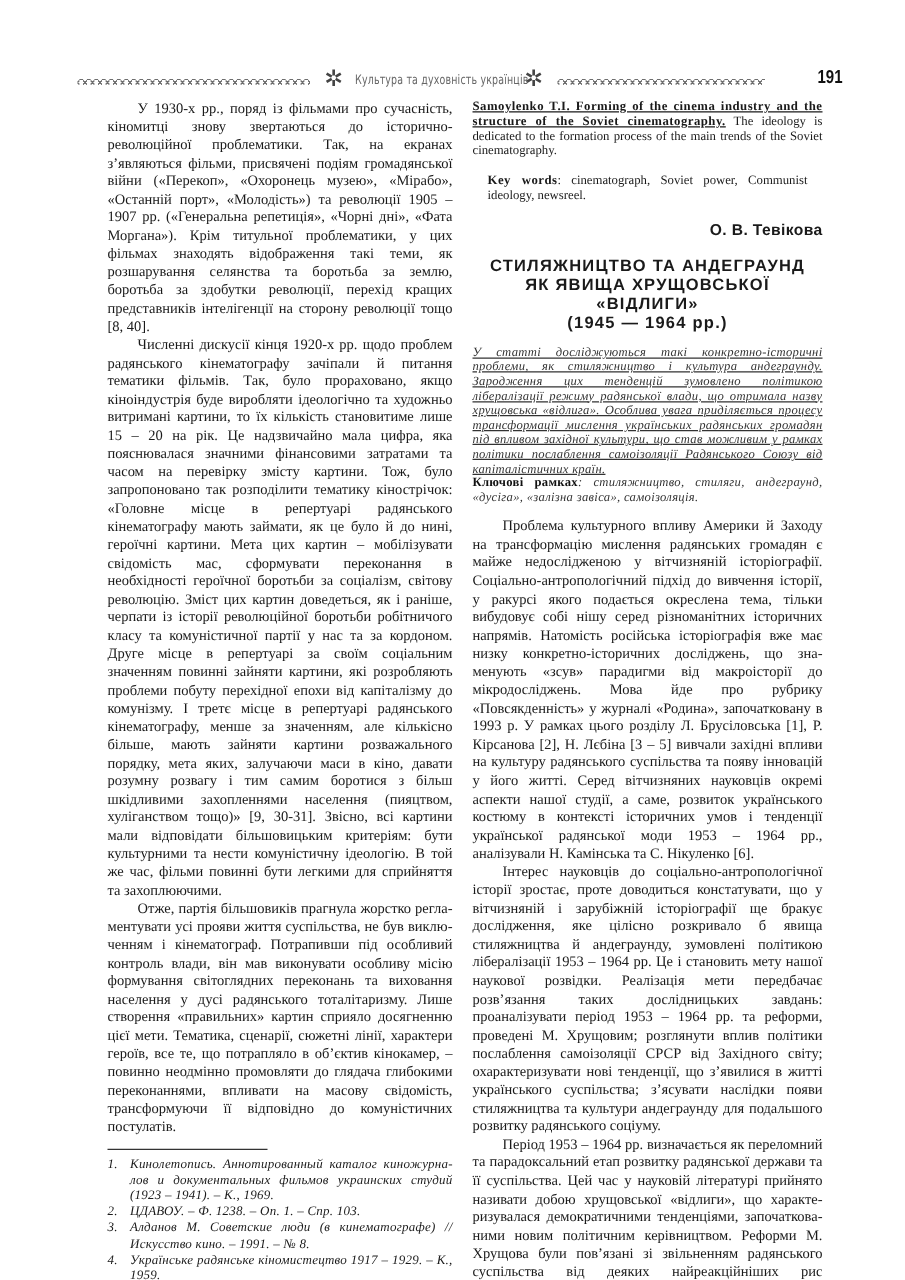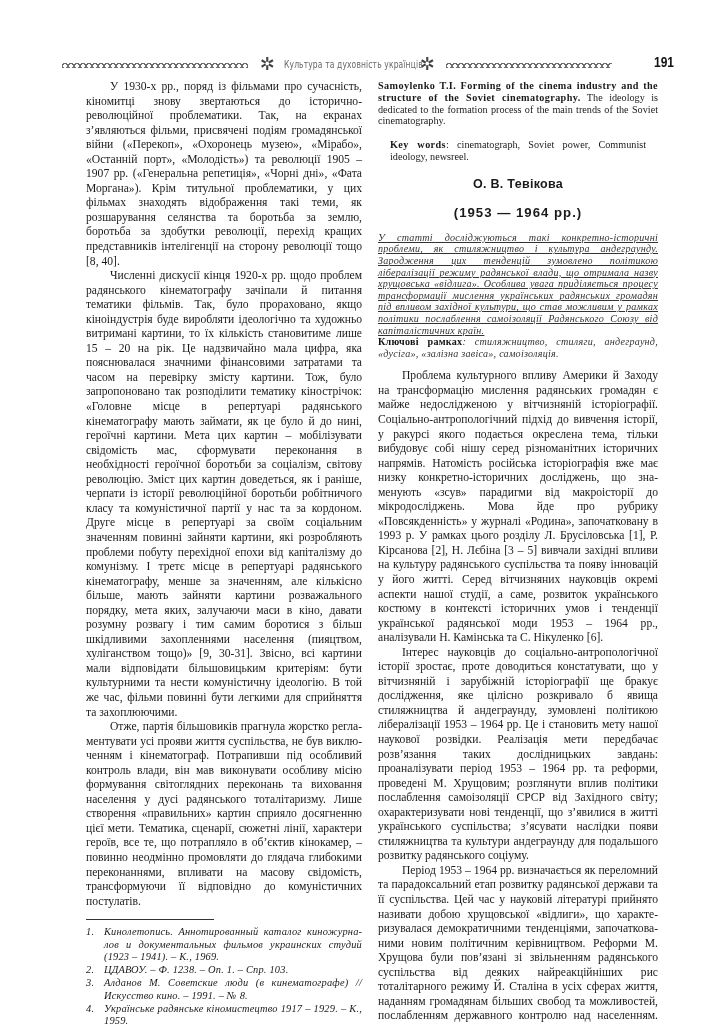--- a/index.html
+++ b/index.html
@@ -19,25 +19,25 @@
 
   
   .col { position: absolute; top: 80px; font-family: "Liberation Serif", serif; }
   .col-left { left: 86px; width: 276px; }
   .col-right { left: 378px; width: 280px; }
 
   .body-text { font-size: 11.6px; line-height: 14.55px; text-align: justify; margin: 0; hyphens: manual; }
   .body-text.indent { text-indent: 24px; }
 
   .abstract-en { font-size: 10.2px; line-height: 11.8px; text-align: justify; margin: 0 0 0 0; }
-  .abstract-en b { letter-spacing: .4px; }
+  .abstract-en b { letter-spacing: .4px; text-decoration: underline; }
   .keywords-en { font-size: 10.2px; line-height: 11.8px; text-align: justify; margin: 12px; }
   .keywords-en b { letter-spacing: .4px; }
 
-  .author { font-family: "Liberation Sans", sans-serif; font-weight: bold; font-size: 12.5px; text-align: center; margin: 14px 0 4px 0; letter-spacing: .3px; }
+  .author { font-family: "Liberation Sans", sans-serif; font-weight: bold; font-size: 12.5px; text-align: right; margin: 14px 0 4px 0; letter-spacing: .3px; }
   .title { font-family: "Liberation Sans", sans-serif; font-weight: bold; font-size: 13.2px; line-height: 15px; text-align: center; margin: 14px 0 0 0; letter-spacing: 1px; }
   .abstract-ua { font-style: italic; font-size: 10.1px; line-height: 11.6px; text-align: justify; margin: 12px 0 0 0; letter-spacing: .25px; color: #333; text-decoration: underline; }
   .keywords-ua { font-style: italic; font-size: 10.1px; line-height: 11.6px; text-align: justify; margin: 0; letter-spacing: .25px; color: #333; }
   .keywords-ua b { font-style: normal; font-weight: bold; color: #111; }
 
   .right-body { margin-top: 10px; }
 
   .fn-sep { width: 128px; border: 0; border-top: 1px solid #333; margin: 10px 0 6px 0; }
   .footnotes { list-style: none; margin: 0; padding: 0; }
   .footnote { font-style: italic; font-size: 10.4px; line-height: 12.5px; text-align: justify; padding-left: 18px; position: relative; margin: 0 0 0.6px 0; letter-spacing: .2px; }
@@ -73,21 +73,23 @@
     </ol>
   </div>
 
   <div class="col col-right">
     <p class="abstract-en"><b>Samoylenko T.I. Forming of the cinema industry and the structure of the Soviet cinematography.</b><span> The ideology is dedicated to the formation process of the main trends of the Soviet cinematography.</span></p>
     <p class="keywords-en"><b>Key words</b><span>: cinematograph, Soviet power, Communist ideology, newsreel.</span></p>
 
     <div class="author">О. В. Тевікова</div>
 
     <div class="title">
-      <div>(1953 — 1964 рр.)</div>
+      <div>СТИЛЯЖНИЦТВО ТА АНДЕГРАУНД</div>
+      <div>ЯК ЯВИЩА ХРУЩОВСЬКОЇ «ВІДЛИГИ»</div>
+      <div>(1945 — 1964 рр.)</div>
     </div>
 
     <p class="abstract-ua">У статті досліджуються такі конкретно-історичні пробле­ми, як стиляжництво і культура андеграунду. Зародження цих тенденцій зумовлено політикою лібералізації режиму радянської влади, що отримала назву хрущовська «відлига». Особлива увага приділяється процесу трансформації мис­лення українських радянських громадян під впливом західної культури, що став можливим у рамках політики послаблення самоізоляції Радянського Союзу від капіталістичних країн.</p>
     <p class="keywords-ua"><b>Ключові рамках</b><span>: стиляжництво, стиляги, андеграунд, «дусі­га», «залізна завіса», самоізоляція.</span></p>
 
     <div class="right-body">
       <p class="body-text indent">Проблема культурного впливу Америки й Заходу на трансформацію мислення радянських громадян є майже недослідженою у вітчизняній історіографії. Соціально-антропологічний підхід до вивчення історії, у ракурсі якого подається окреслена тема, тільки вибудовує собі нішу серед різноманітних історичних напрямів. Натомість російська історіографія вже має низку конкретно-історичних досліджень, що зна­менують «зсув» парадигми від макроісторії до мікродос­ліджень. Мова йде про рубрику «Повсякденність» у журналі «Родина», започатковану в 1993 р. У рамках цього розділу Л. Брусіловська [1], Р. Кірсанова [2], Н. Лєбіна [3 – 5] вивчали західні впливи на культуру радянського суспільства та появу інновацій у його житті. Серед вітчизняних науковців окремі аспекти нашої студії, а саме, розвиток українського костюму в контексті істо­ричних умов і тенденції української радянської моди 1953 – 1964 рр., аналізували Н. Камінська та С. Нікуленко [6].</p>
       <p class="body-text indent">Інтерес науковців до соціально-антропологічної історії зростає, проте доводиться констатувати, що у віт­чизняній і зарубіжній історіографії ще бракує досліджен­ня, яке цілісно розкривало б явища стиляжництва й андеграунду, зумовлені політикою лібералізації 1953 – 1964 рр. Це і становить мету нашої наукової розвідки. Реалізація мети передбачає розв’язання таких дослід­ницьких завдань: проаналізувати період 1953 – 1964 рр. та реформи, проведені М. Хрущовим; розглянути вплив політики послаблення самоізоляції СРСР від Західного світу; охарактеризувати нові тенденції, що з’явилися в житті українського суспільства; з’ясувати наслідки появи стиляжництва та культури андеграунду для подальшого розвитку радянського соціуму.</p>
       <p class="body-text indent">Період 1953 – 1964 рр. визначається як переломний та парадоксальний етап розвитку радянської держави та її суспільства. Цей час у науковій літературі прийнято називати добою хрущовської «відлиги», що характе­ризувалася демократичними тенденціями, започаткова­ними новим політичним керівництвом. Реформи М. Хру­щова були пов’язані зі звільненням радянського суспіль­ства від деяких найреакційніших рис тоталітарного режиму Й. Сталіна в усіх сферах життя, наданням громадянам більших свобод та можливостей, послабле­нням державного контролю над населенням. Часткова й нестійка лібералізація кардинально не змінила основ тоталітарної системи, проте уможливила поширення новаційних явищ і процесів у побуті та культурі насе­лення, непідконтрольних ідеологічній політиці влади, що впливали на зміну парадигми мислення.</p>
     </div>

